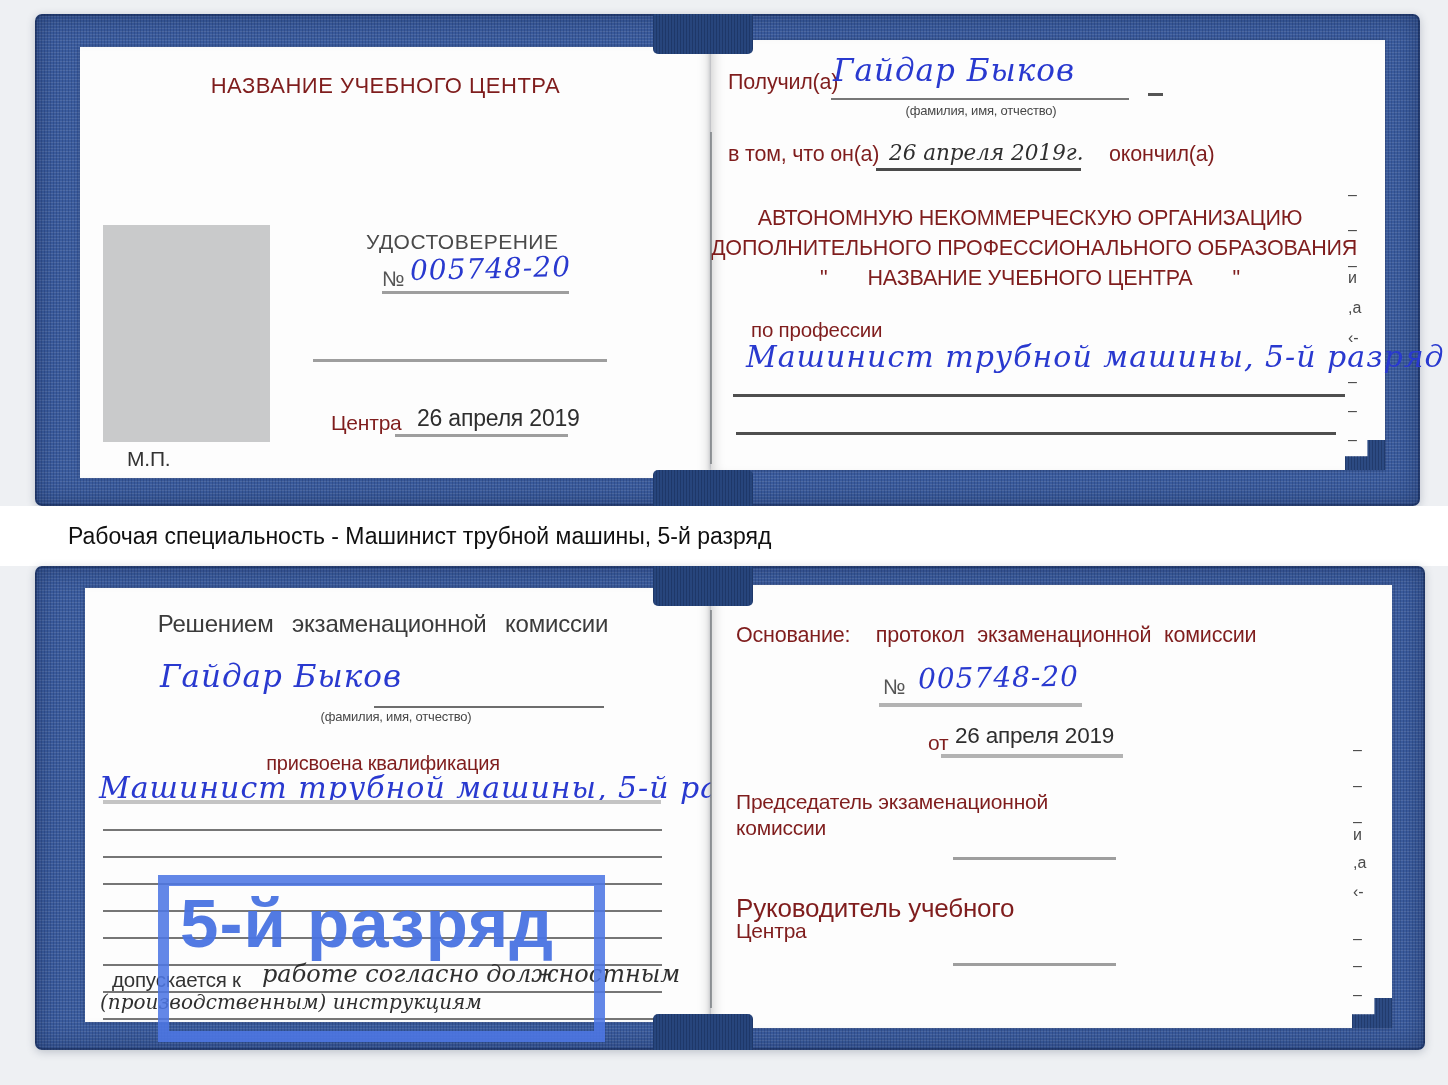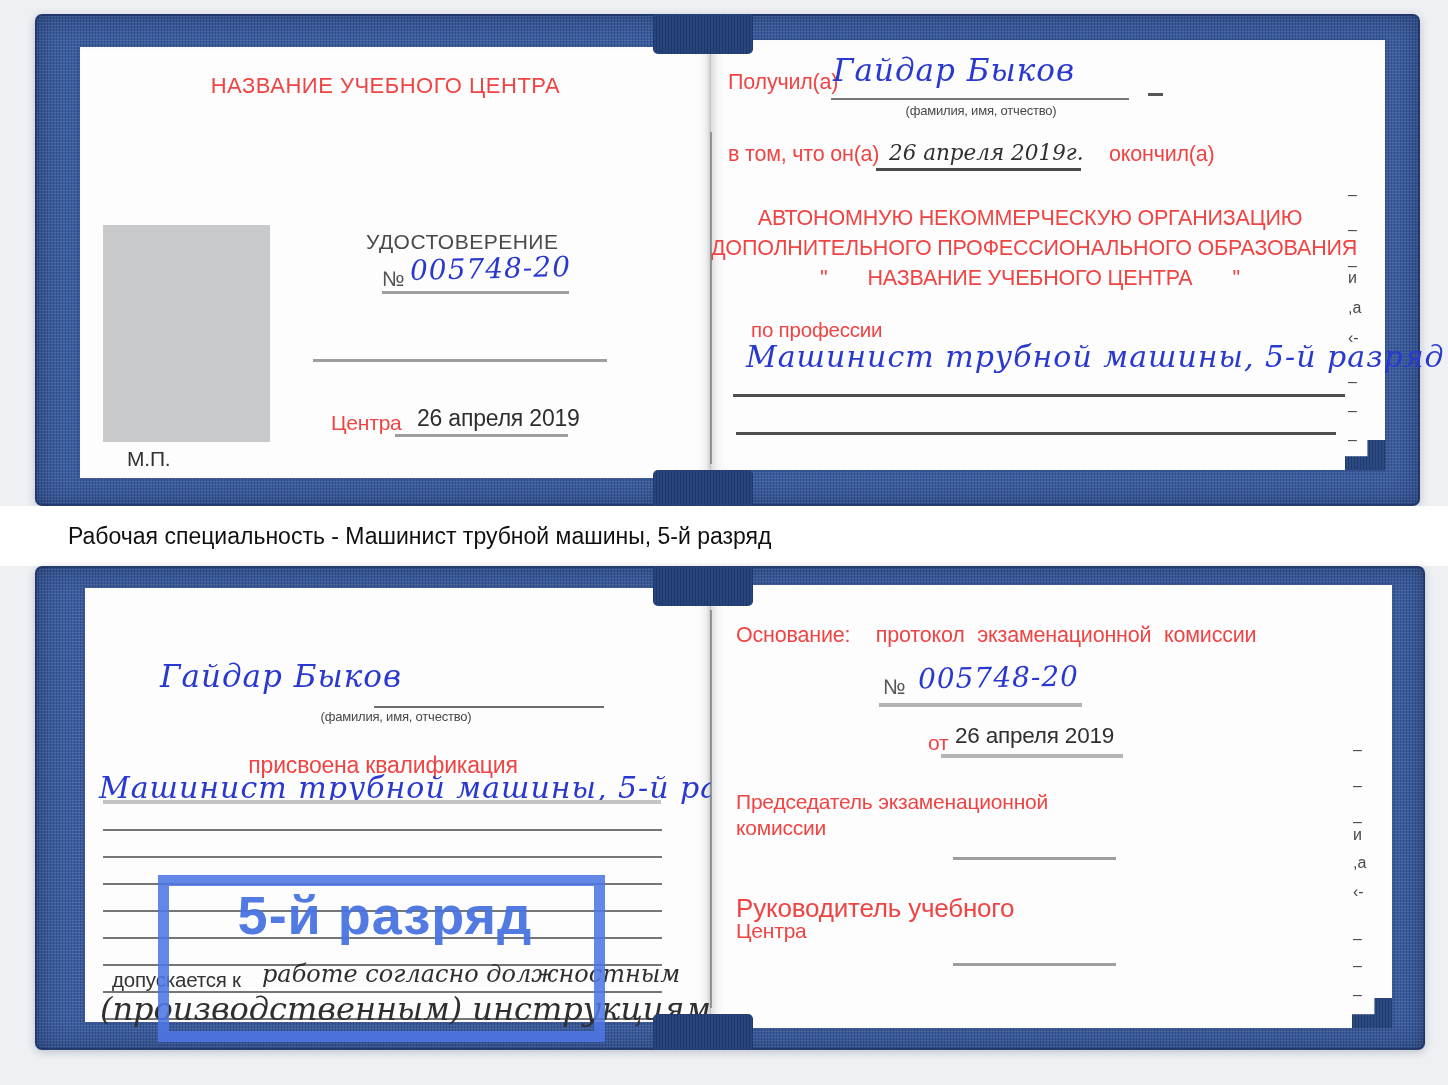--- a/index.html
+++ b/index.html
@@ -48,21 +48,21 @@
   #spread-top .spine{left:675px;top:118px;height:332px;}
   #spread-bottom .spine{left:675px;top:44px;height:398px;}
   .corner-notch{
     position:absolute;right:0;bottom:0;width:40px;height:30px;z-index:2;
     background-color:#2c4a82;
     background-image:repeating-linear-gradient(90deg, rgba(10,25,60,.3) 0 1px, transparent 1px 3px);
     clip-path:polygon(100% 0,100% 100%,0 100%,0 54%,56% 54%,56% 0);
   }
   
   .abs{position:absolute;white-space:nowrap;}
-  .print{color:#ef4444;letter-spacing:-0.2px;}
+  .print{color:#7f1d1d;letter-spacing:-0.2px;}
   .dark{color:#2e2e2e;}
   .handw{
     font-family:"DejaVu Serif", serif;font-style:italic;
     color:#2939cf;letter-spacing:1px;
   }
   .serifital{font-family:"DejaVu Serif", serif;font-style:italic;color:#2f2f2f;}
   .line{position:absolute;background:#9e9e9e;}
   .centered{text-align:center;white-space:nowrap;}
   
   .marks span{position:absolute;left:0;font-size:16px;color:#4a4a4a;line-height:1;}
@@ -80,22 +80,22 @@
   #bm span:nth-child(7){top:346px;} #bm span:nth-child(8){top:373px;}
   #bm span:nth-child(9){top:402px;} #bm span:nth-child(10){top:424px;}
   
   .ruled{position:absolute;left:18px;width:559px;height:2px;background:#767676;}
   
   .stamp-box{
     position:absolute;left:73px;top:287px;width:425px;height:145px;
     border:11px solid rgba(77,118,228,.88);z-index:3;
   }
   .stamp-text{
-    position:absolute;left:90px;top:296px;width:420px;z-index:3;
-    font-size:54px;font-weight:bold;color:rgba(73,115,226,.95);
+    position:absolute;left:72px;top:296px;width:420px;z-index:3;
+    font-size:69px;font-weight:bold;color:rgba(73,115,226,.95);
     letter-spacing:1px;text-align:center;white-space:nowrap;
   }
   
   #caption-band{position:absolute;left:0;top:506px;width:1448px;height:60px;background:#ffffff;}
   #caption-band .txt{position:absolute;left:68px;top:17px;font-size:23px;color:#101010;}
 </style>
 </head>
 <body>
 
 <div class="spread" id="spread-top">
@@ -162,39 +162,40 @@
 <div id="caption-band">
   <div class="txt">Рабочая специальность - Машинист трубной машины, 5-й разряд</div>
 </div>
 
 <div class="spread" id="spread-bottom">
   <div class="tab top"></div>
   <div class="tab bottom"></div>
   <div class="spine"></div>
 
   <div class="page left-page">
+    <div class="abs print centered" style="left:0;right:30px;top:22px;font-size:24px;word-spacing:12px;color:#3b3b3b;">Решением экзаменационной комиссии</div>
     <div class="abs handw" style="left:75px;top:70px;font-size:31px;">Гайдар Быков</div>
     <div class="line" style="left:289px;top:118px;width:230px;height:2px;background:#6d6d6d;"></div>
     <div class="abs print" style="left:231px;top:121px;width:160px;text-align:center;font-size:13px;color:#474747;">(фамилия, имя, отчество)</div>
-    <div class="abs print centered" style="left:0;right:30px;top:164px;font-size:23px;">присвоена квалификация</div>
+    <div class="abs print centered" style="left:0;right:30px;top:164px;font-size:20px;">присвоена квалификация</div>
     <div class="abs handw" style="left:14px;top:182px;font-size:30px;">Машинист трубной машины, 5-й разряд</div>
     <div class="line" style="left:18px;top:212px;width:558px;height:4px;background:#c4c4c4;"></div>
 
     <div class="ruled" style="top:241px;"></div>
     <div class="ruled" style="top:268px;"></div>
     <div class="ruled" style="top:295px;"></div>
     <div class="ruled" style="top:322px;"></div>
     <div class="ruled" style="top:349px;"></div>
     <div class="ruled" style="top:376px;"></div>
     <div class="ruled" style="top:403px;"></div>
     <div class="ruled" style="top:430px;"></div>
 
     <div class="abs print" style="left:27px;top:380px;font-size:20.5px;color:#333;z-index:2;">допускается к</div>
     <div class="abs serifital" style="left:177px;top:372px;font-size:24px;z-index:2;">работе согласно должностным</div>
-    <div class="abs serifital" style="left:15px;top:402px;font-size:32px;z-index:2;">(производственным) инструкциям</div>
+    <div class="abs serifital" style="left:15px;top:402px;font-size:20px;z-index:2;">(производственным) инструкциям</div>
 
     <div class="stamp-box"></div>
     <div class="stamp-text">5-й разряд</div>
   </div>
 
   <div class="page right-page">
     <div class="abs print" style="left:25px;top:38px;font-size:21.5px;word-spacing:7px;text-align:center;"><span>Основание:</span>&nbsp;&nbsp;<span>протокол экзаменационной комиссии</span></div>
 
     <div class="abs print" style="left:172px;top:90px;font-size:21px;color:#555;">№</div>
     <div class="abs handw" style="left:207px;top:76px;font-size:28px;transform:rotate(-1deg);">005748-20</div>

